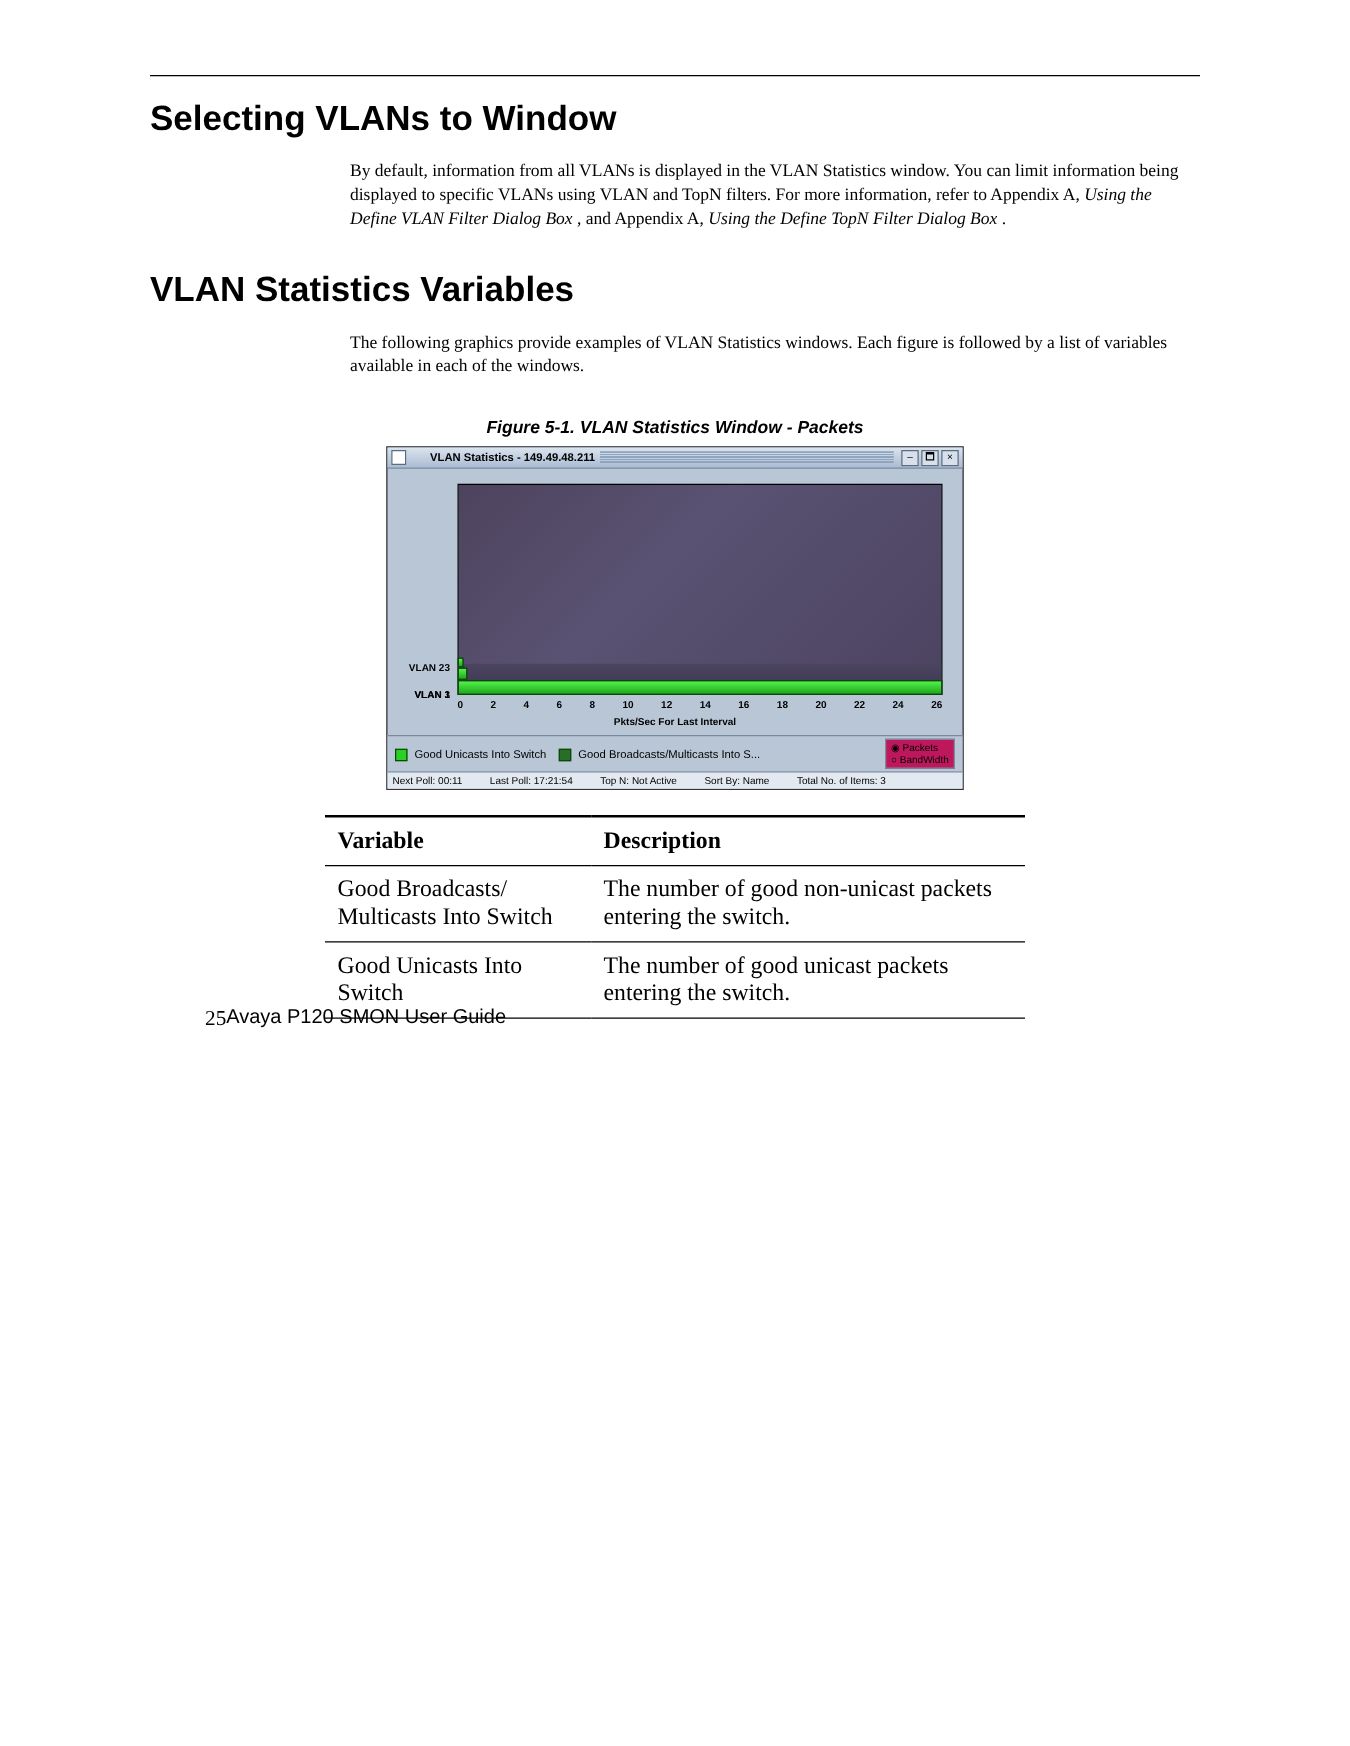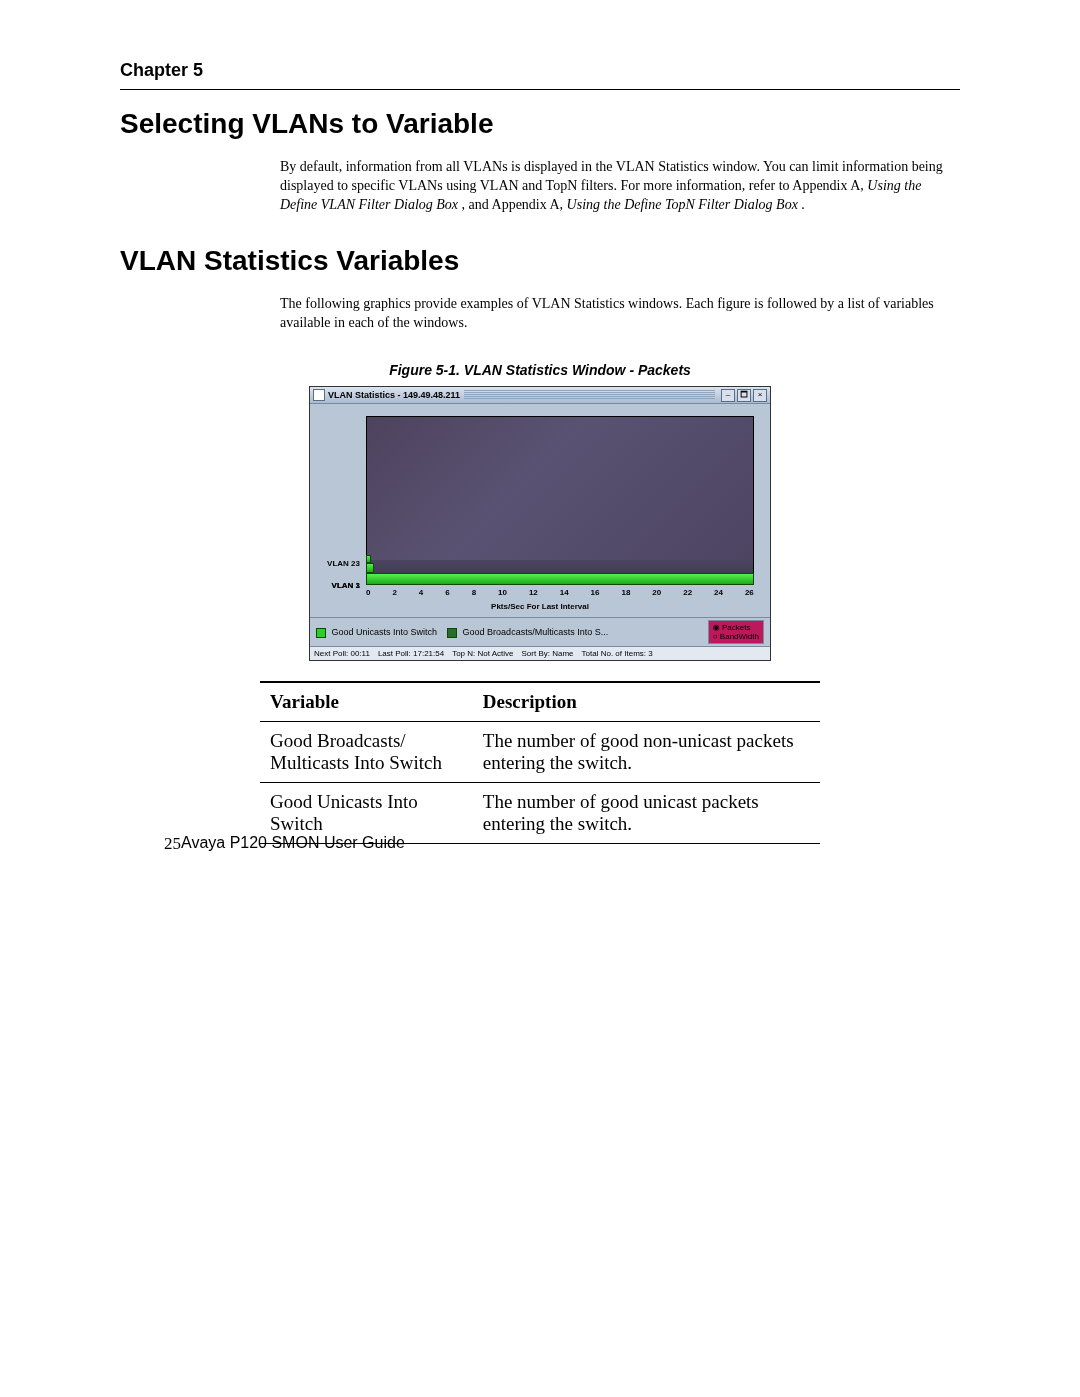--- a/index.html
+++ b/index.html
@@ -74,20 +74,21 @@
   .titlebar .doc-icon {
     width: 10px; height: 10px;
     border: 1px solid #5c6d82;
     background: #fff;
     margin-right: 3px;
   }
   .titlebar .title-text {
     font-weight: bold;
     font-size: 9px;
     flex: 0 0 auto;
+    margin-left: 16px;
   }
   .titlebar .title-stripes {
     flex: 1;
     height: 10px;
     margin: 0 4px;
     background: repeating-linear-gradient(
       to bottom,
       #8ea4bf 0, #8ea4bf 1px, transparent 1px, transparent 2px
     );
   }
@@ -179,21 +180,21 @@
     padding: 2px 4px;
   }
   .radio-col div { white-space: nowrap; }
 
   .statusbar {
     border-top: 1px solid #7a8aa0;
     background: #e3e9f1;
     font-size: 8px;
     padding: 2px 4px;
     display: flex;
-    gap: 8px;
+    gap: 22px;
     white-space: nowrap;
   }
 
   
   .vars-table {
     margin: 8px auto 0 auto;
     border-collapse: collapse;
     width: 560px;
     font-size: 19px;
   }
@@ -223,24 +224,23 @@
     font-family: "Times New Roman", serif;
     margin-left: 44px;
   }
   .footer .fr { font-family: Arial, sans-serif; font-size: 16px; }
 </style>
 </head>
 <body>
 
 <div class="page">
 
-  <div class="chapter-header">Chapter 5</div>
   <hr class="hr">
 
-  <h2 class="section">Selecting VLANs to Variable</h2>
+  <h2 class="section">Selecting VLANs to Window</h2>
 
   <p class="body-text">
     <span>By default, information from all VLANs is displayed in the VLAN Statistics window. You can limit information being displayed to specific VLANs using VLAN and TopN filters. For more information, refer to Appendix A, </span>
     <span class="italic">Using the Define VLAN Filter Dialog Box</span>
     <span>, and Appendix A, </span>
     <span class="italic">Using the Define TopN Filter Dialog Box</span>
     <span>.</span>
   </p>
 
   <h2 class="section">VLAN Statistics Variables</h2>

